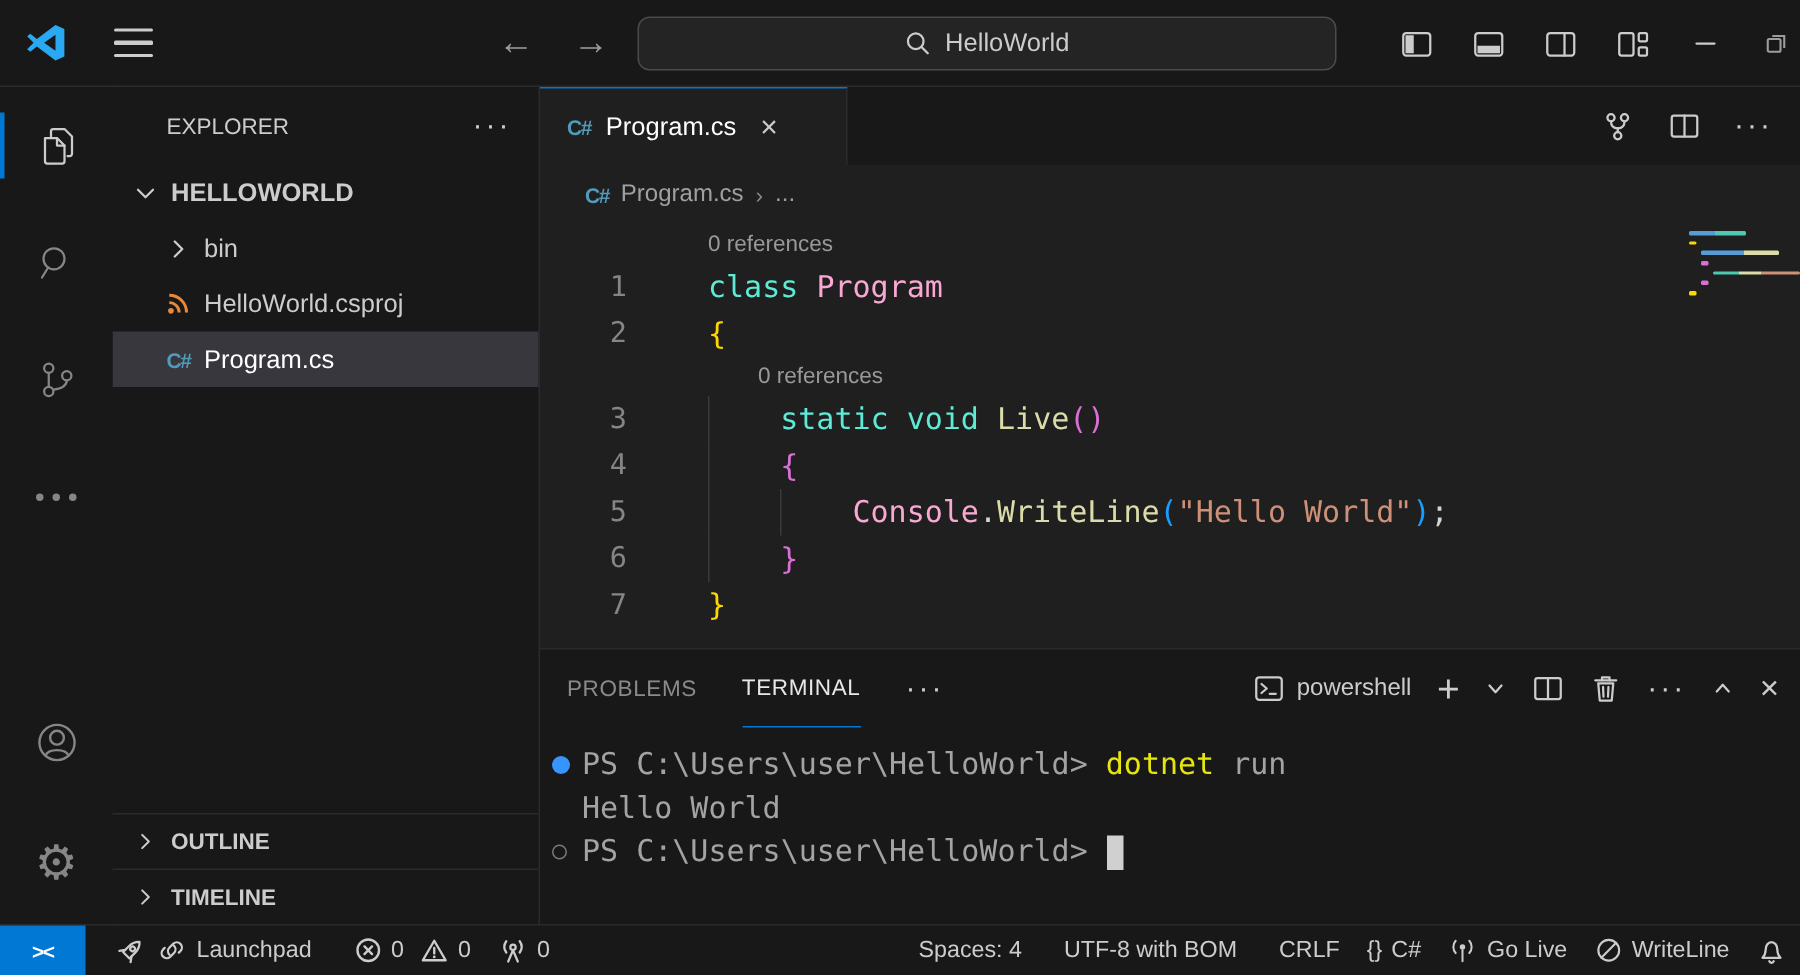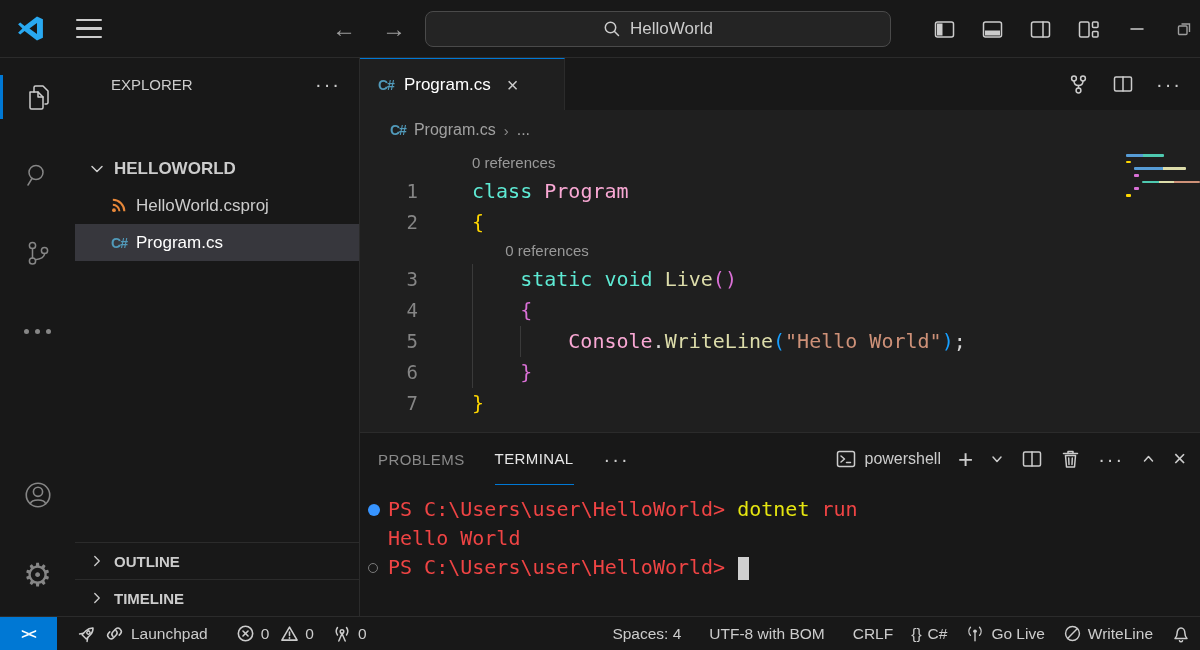--- a/index.html
+++ b/index.html
@@ -33,21 +33,21 @@
     position:relative; flex:0 0 75px; }
   .ab-item { width:75px; height:50px; display:flex; align-items:center; justify-content:center; cursor:pointer; position:relative; }
   .ab-item.active::before { content:""; position:absolute; left:0; top:3px; bottom:3px; width:2.5px; background:#0078d4; }
   .ab-top { display:flex; flex-direction:column; gap:28px; padding-top:14px; }
   .ab-bottom { margin-top:auto; display:flex; flex-direction:column; gap:30px; padding-bottom:16px; }
   .ab-dots { display:flex; gap:6px; }
   .ab-dots i { width:5px; height:5px; border-radius:50%; background:#868686; }
   .gear-glyph { font-size:32px; color:#868686; line-height:1; }
 
   
-  .sidebar { width:285px; background:#181818; border-right:1px solid #2b2b2b; display:flex; flex-direction:column; flex:0 0 285px;gap:40px; }
+  .sidebar { width:285px; background:#181818; border-right:1px solid #2b2b2b; display:flex; flex-direction:column; flex:0 0 285px; }
   .sidebar-header { height:52px; display:flex; align-items:center; padding:0 18px 0 36px; font-size:15px; color:#cccccc; }
   .sidebar-header .more { margin-left:auto; font-size:20px; letter-spacing:2px; color:#cccccc; cursor:pointer; line-height:0.4; }
   .tree { flex:1; }
   .tree-row { height:37px; display:flex; align-items:center; gap:8px; cursor:pointer; font-size:17px; color:#cccccc; }
   .tree-row.root { padding-left:13px; font-weight:bold; }
   .tree-row.child { padding-left:35px; }
   .tree-row.selected { background:#37373d; color:#ffffff; }
   .file-ic { width:18px; text-align:center; flex:0 0 18px; }
   .csharp-glyph { color:#519aba; font-weight:bold; font-size:14px; letter-spacing:-1px; }
   .sidebar-bottom { border-top:0; }
@@ -94,21 +94,21 @@
   .panel-actions .tbtn { cursor:pointer; display:flex; align-items:center; gap:7px; }
   .shell-label { font-size:16px; color:#cccccc; }
   .plus-glyph { font-size:26px; font-weight:300; color:#cccccc; line-height:1; }
   .x-glyph { font-size:22px; color:#cccccc; line-height:1; }
 
   .terminal { flex:1; padding:10px 0 0 8px; font-family:"DejaVu Sans Mono", monospace; font-size:20px; color:#cccccc; }
   .term-row { height:29px; line-height:29px; display:flex; align-items:center; white-space:pre; }
   .term-gutter { width:20px; flex:0 0 20px; display:flex; align-items:center; justify-content:flex-start; }
   .term-gutter.filled i { width:12px; height:12px; border-radius:50%; background:#3794ff; }
   .term-gutter.hollow i { width:10px; height:10px; border-radius:50%; border:1.6px solid #7a7a7a; }
-  .tk-t{color:#ef4444;} .tk-cmd{color:#e5e510;}
+  .tk-t{color:#a3a3a3;} .tk-cmd{color:#e5e510;}
   .term-cursor { display:inline-block; width:11px; height:23px; background:#d0d0d0; vertical-align:middle; margin-left:1px; }
 
   
   .statusbar { height:34px; flex:0 0 34px; background:#181818; border-top:1px solid #2b2b2b;
     display:flex; align-items:stretch; font-size:15.5px; color:#cccccc; }
   .sb-item { display:flex; align-items:center; gap:6px; padding:0 9px; cursor:pointer; }
   .sb-remote { width:57px; background:#0078d4; color:#ffffff; justify-content:center; font-weight:bold;
     font-size:14px; letter-spacing:-1px; padding:0; }
   .sb-right { margin-left:auto; display:flex; align-items:stretch; }
   .sb-gap { width:10px; }
@@ -220,20 +220,26 @@
       <div class="sidebar-header">
         <span>EXPLORER</span>
         <span class="more">···</span>
       </div>
       <div class="tree">
         <div class="tree-row root">
           <svg width="18" height="18" viewBox="0 0 18 18">
             <polyline class="ic" points="4,6.5 9,11.5 14,6.5"></polyline>
           </svg>
           <span>HELLOWORLD</span>
+        </div>
+        <div class="tree-row child">
+          <svg width="18" height="18" viewBox="0 0 18 18">
+            <polyline class="ic" points="6.5,4 11.5,9 6.5,14"></polyline>
+          </svg>
+          <span>bin</span>
         </div>
         <div class="tree-row child">
           <span class="file-ic">
             <svg width="17" height="17" viewBox="0 0 18 18">
               <circle cx="4.2" cy="14" r="2" fill="#e8883a"></circle>
               <path d="M3 8.2 a7 7 0 0 1 7 7" fill="none" stroke="#e8883a" stroke-width="2.1"></path>
               <path d="M3 3 a12.2 12.2 0 0 1 12.2 12.2" fill="none" stroke="#e8883a" stroke-width="2.1"></path>
             </svg>
           </span>
           <span>HelloWorld.csproj</span>

